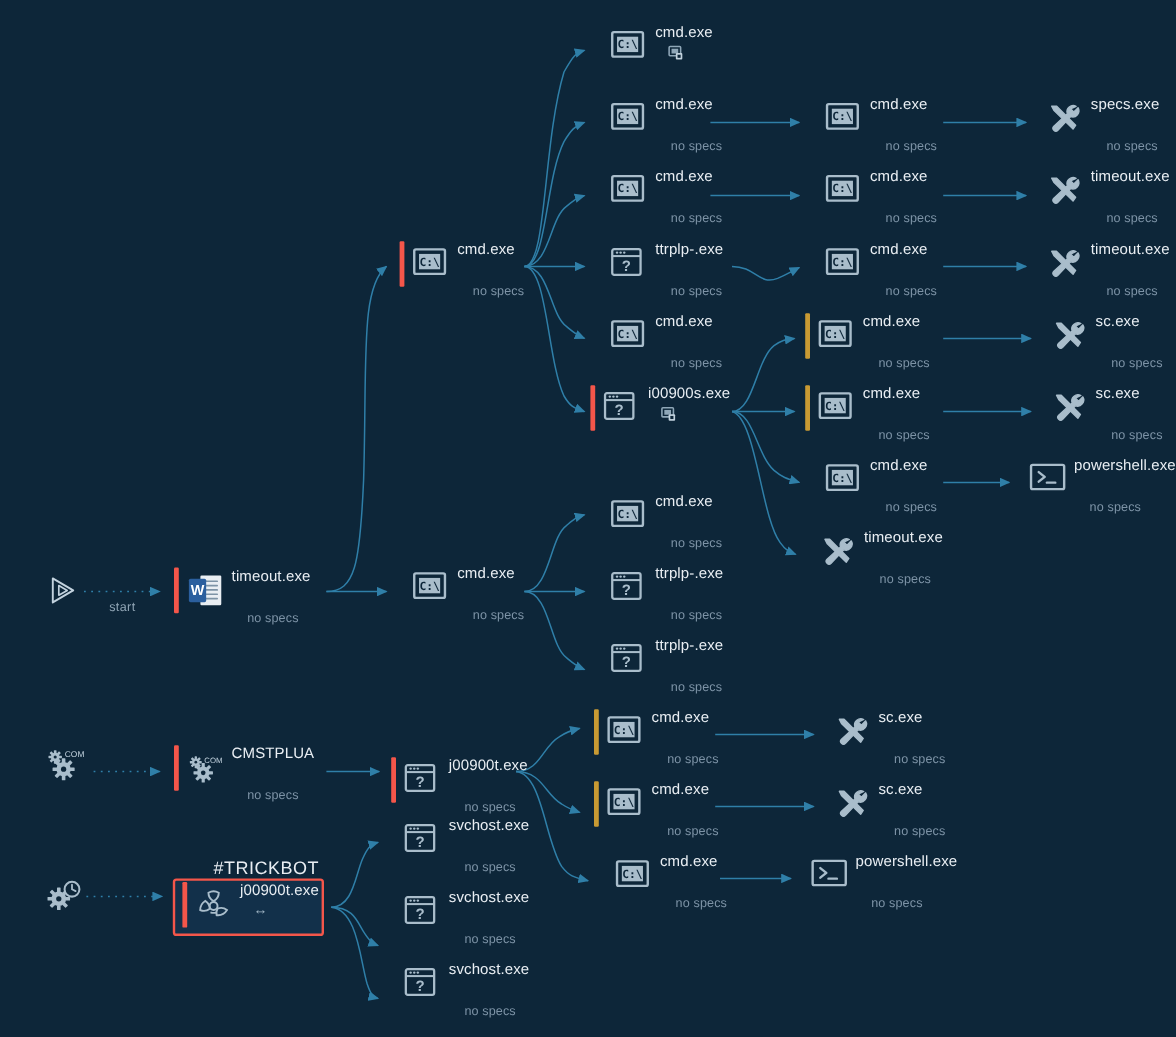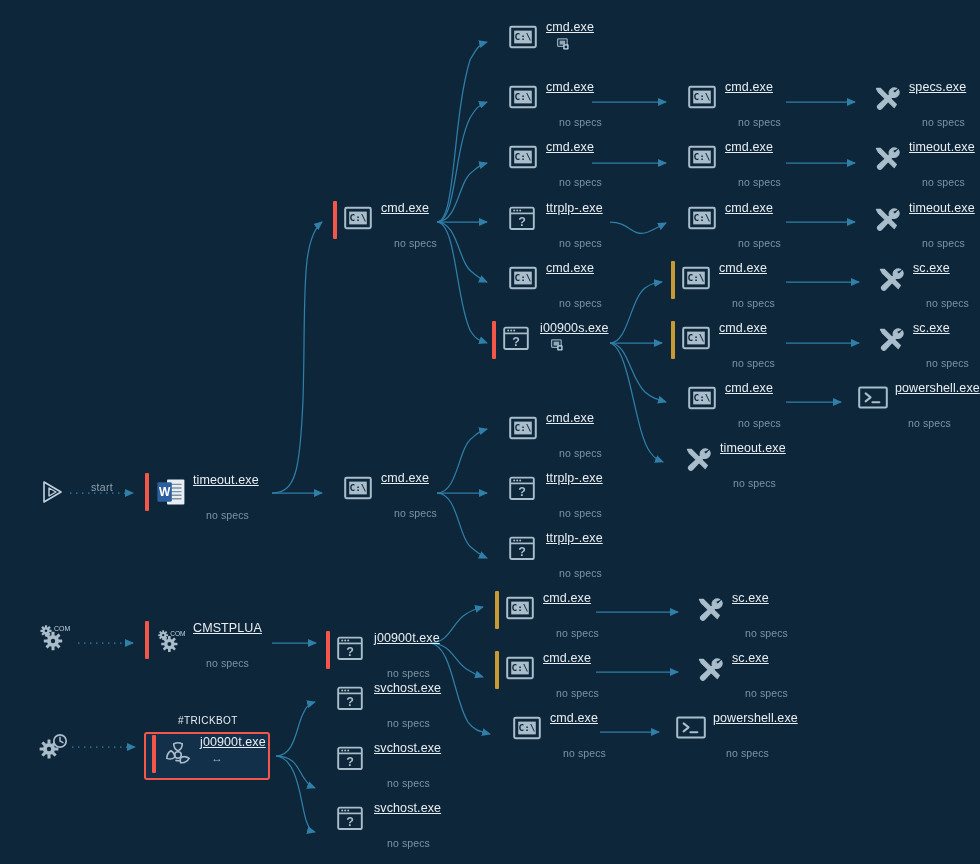--- a/index.html
+++ b/index.html
@@ -45,21 +45,20 @@
   .ntext {
     margin-left: 9px;
     padding-top: 0px;
     white-space: nowrap;
   }
   .nlabel {
     color: #e9eef3;
     font-size: 12.5px;
     line-height: 15px;
     letter-spacing: .1px;
-    text-decoration: underline;
   }
   .nspecs {
     color: #7d93a6;
     font-size: 10.5px;
     line-height: 14px;
     margin-top: 20px;
     margin-left: 13px;
     letter-spacing: .1px;
   }
   .subbadge { margin-top: 3px; margin-left: 11px; }
@@ -68,39 +67,40 @@
   .startnode {
     position: absolute;
     display: flex;
     align-items: center;
   }
   .startlabel {
     position: absolute;
     color: #8fa4b4;
     font-size: 10.5px;
     letter-spacing: .3px;
+    margin-top: 19px;
   }
 
   
   .trigger {
     position: absolute;
     width: 34px; height: 34px;
   }
 
   
   .selbox {
     position: absolute;
     border: 2px solid #f4564a;
     border-radius: 3px;
     background: #12304a;
   }
   .tag {
     position: absolute;
     color: #e9eef3;
-    font-size: 10px;
+    font-size: 15px;
     letter-spacing: .4px;
   }
   .bidir {
     color: #9db2c2;
     font-size: 12px;
     margin-left: 11px;
     margin-top: 2px;
     display: block;
     line-height: 12px;
   }

